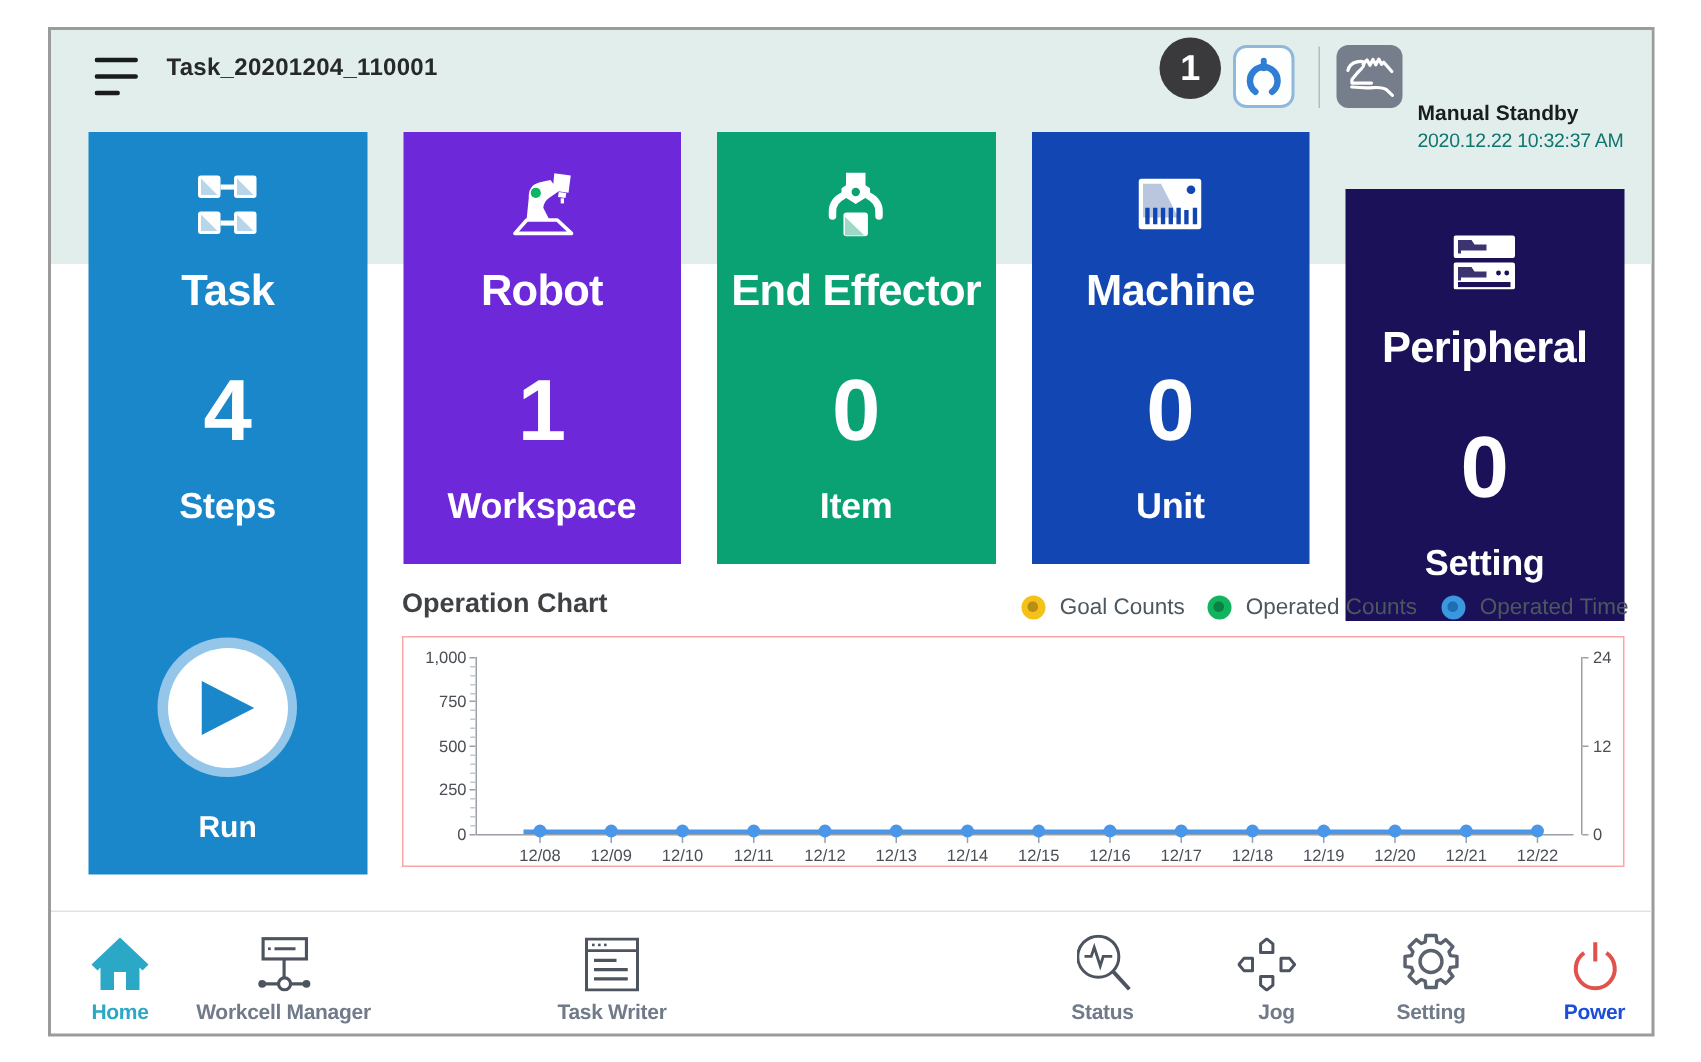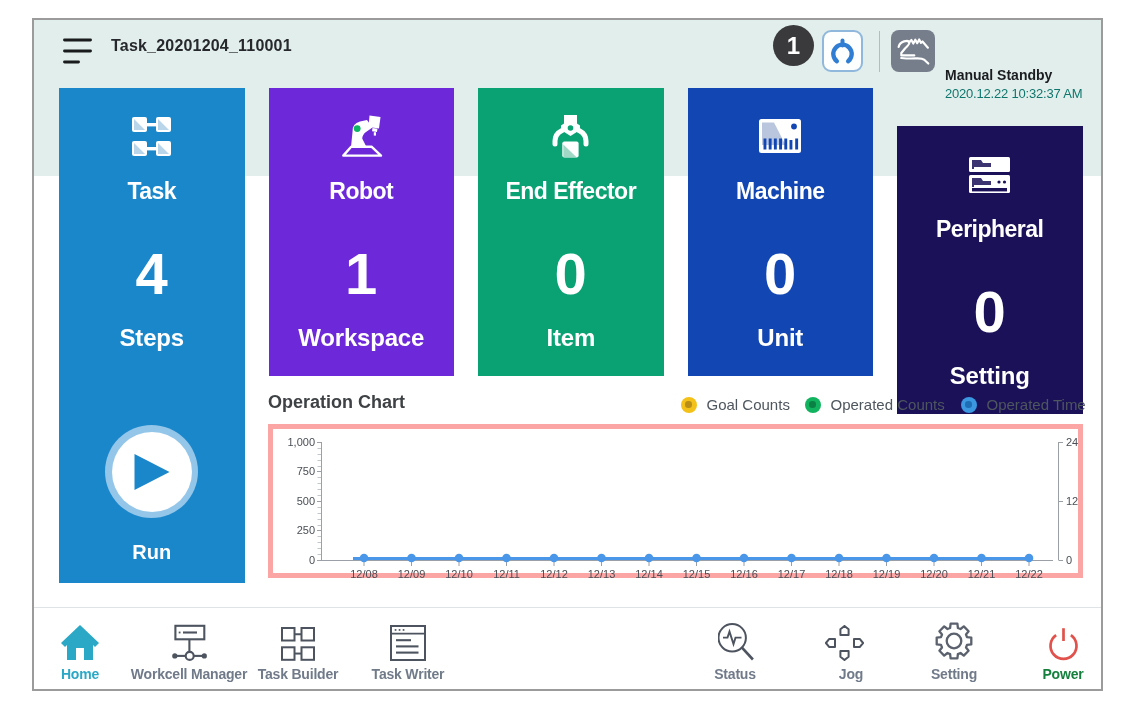--- a/index.html
+++ b/index.html
@@ -4,21 +4,21 @@
 <style>
 * { margin:0; padding:0; box-sizing:border-box; }
 html,body { width:1134px; height:708px; background:#fff; font-family:"Liberation Sans", sans-serif; }
 #stage { position:relative; width:1134px; height:708px; overflow:hidden; }
 #frame { position:absolute; left:32px; top:18px; width:1071px; height:673px; border:2px solid #9b9b9b; background:#fff; }
 .abs { position:absolute; }
 #band { position:absolute; left:0; top:0; width:100%; height:156px; background:#e1eeeb; }
 #title { position:absolute; left:77px; top:17px; font-size:16px; font-weight:bold; color:#26282c; letter-spacing:0.2px; }
 
 .card { position:absolute; top:68px; width:185.5px; height:288px; text-align:center; color:#fff; }
-.card .ct { position:absolute; width:100%; top:90px; font-size:23px; letter-spacing:-0.5px; font-weight:bold; }
+.card .ct { position:absolute; width:100%; top:90px; font-size:29px; letter-spacing:-0.5px; font-weight:bold; }
 .card .num { position:absolute; width:100%; top:155px; font-size:58px; line-height:62px; font-weight:bold; }
 .card .sub { position:absolute; width:100%; top:236px; font-size:24px; letter-spacing:-0.2px; font-weight:bold; }
 .card .ic { position:absolute; width:100%; top:24px; height:48px; display:flex; align-items:center; justify-content:center; }
 #card-task { left:25px; background:#1b87cb; height:495px; }
 #card-robot { left:234.5px; background:#6d28d9; }
 #card-ee { left:444px; background:#0aa173; }
 #card-machine { left:653.5px; background:#1246b2; }
 #card-periph { left:863px; background:#1a1158;margin-top:38px; }
 #runring { position:absolute; left:46px; top:337px; width:93px; height:93px; border-radius:50%; background:#93c6e9; }
 #runcircle { position:absolute; left:52.5px; top:343.5px; width:80px; height:80px; border-radius:50%; background:#fff; }
@@ -31,28 +31,28 @@
 #stattext { position:absolute; left:911px; top:23px;margin-top:24px; }
 #stattext .l2 { letter-spacing:-0.2px; }
 #stattext .l1 { font-size:14px; font-weight:bold; color:#1a1c20; }
 #stattext .l2 { font-size:13px; color:#0f766e; margin-top:3px; }
 
 #opchart-label { position:absolute; left:234px; top:372px; font-size:18px; font-weight:bold; color:#3f4245; }
 .lg { position:absolute; top:376px; height:16px; font-size:15px; color:#4e565e; white-space:nowrap; }
 .lg .tx { position:absolute; left:26px; top:0px; line-height:17px; }
 .dot { position:absolute; left:0; top:0.5px; width:16px; height:16px; border-radius:50%; }
 .dot i { display:block; width:6.5px; height:6.5px; border-radius:50%; margin:4.75px auto; }
-#chartbox { position:absolute; left:234px; top:404px; width:815px; height:154px; border:5px solid #fca5a5; background:#fff; }
+#chartbox { position:absolute; left:234px; top:404px; width:815px; height:154px; border:1px solid #fca5a5; background:#fff; }
 
 #navline { position:absolute; left:0; top:587px; width:100%; height:1px; background:#e0e3e6; }
 .nav { position:absolute; top:601px; width:120px; text-align:center; }
 .nav .lbl { margin-top:5px; font-size:14px; font-weight:bold; color:#707a89; letter-spacing:-0.2px; }
 .nav .icn { height:40px; display:flex; align-items:flex-end; justify-content:center; }
 #nav-home .lbl { color:#2aa8c5; }
-#nav-power .lbl { color:#15803d; }
+#nav-power .lbl { color:#1d4ed8; }
 </style>
 </head>
 <body>
 <div id="stage">
  <div id="frame">
   <div id="band"></div>
   <svg id="hamb" class="abs" style="left:29px;top:17px" width="31" height="28" viewBox="0 0 31 28">
     <line x1="1.5" y1="3" x2="27.5" y2="3" stroke="#191b1c" stroke-width="2.9" stroke-linecap="round"></line>
     <line x1="1.5" y1="14" x2="27.5" y2="14" stroke="#191b1c" stroke-width="2.9" stroke-linecap="round"></line>
     <line x1="1.5" y1="25" x2="15.5" y2="25" stroke="#191b1c" stroke-width="2.9" stroke-linecap="round"></line>
@@ -334,35 +334,20 @@
           <line x1="23.7" y1="32.9" x2="34.3" y2="32.9"></line>
         </g>
         <rect x="8.7" y="8.6" width="1.8" height="1.8" fill="#4d545f"></rect>
         <circle cx="19.7" cy="32.9" r="4" fill="#fff" stroke="#4d545f" stroke-width="2.1"></circle>
         <circle cx="4.8" cy="32.9" r="2.6" fill="#4d545f"></circle>
         <circle cx="34.3" cy="32.9" r="2.6" fill="#4d545f"></circle>
       </svg>
     </div>
     <div class="lbl">Workcell Manager</div>
   </div>
-  <div class="nav" id="nav-tb" style="left:204px;">
-    <div class="icn">
-      <svg width="34" height="34" viewBox="0 0 34 34">
-        <g fill="none" stroke="#4d545f" stroke-width="2">
-          <rect x="1" y="1" width="12.5" height="12.5"></rect>
-          <rect x="20.5" y="1" width="12.5" height="12.5"></rect>
-          <line x1="13.5" y1="7.25" x2="20.5" y2="7.25"></line>
-          <rect x="1" y="20.3" width="12.5" height="12.5"></rect>
-          <rect x="20.5" y="20.3" width="12.5" height="12.5"></rect>
-          <line x1="13.5" y1="26.55" x2="20.5" y2="26.55"></line>
-        </g>
-      </svg>
-    </div>
-    <div class="lbl">Task Builder</div>
-  </div>
   <div class="nav" id="nav-tw" style="left:314px;">
     <div class="icn">
       <svg width="36" height="36" viewBox="0 0 36 36">
         <rect x="1" y="1" width="34" height="34" fill="none" stroke="#4d545f" stroke-width="2"></rect>
         <line x1="1" y1="8.7" x2="35" y2="8.7" stroke="#4d545f" stroke-width="1.8"></line>
         <g stroke="#4d545f" stroke-width="2.1">
           <line x1="6" y1="15.2" x2="21" y2="15.2"></line>
           <line x1="6" y1="21.4" x2="28.5" y2="21.4"></line>
           <line x1="6" y1="27.6" x2="28.5" y2="27.6"></line>
         </g>

